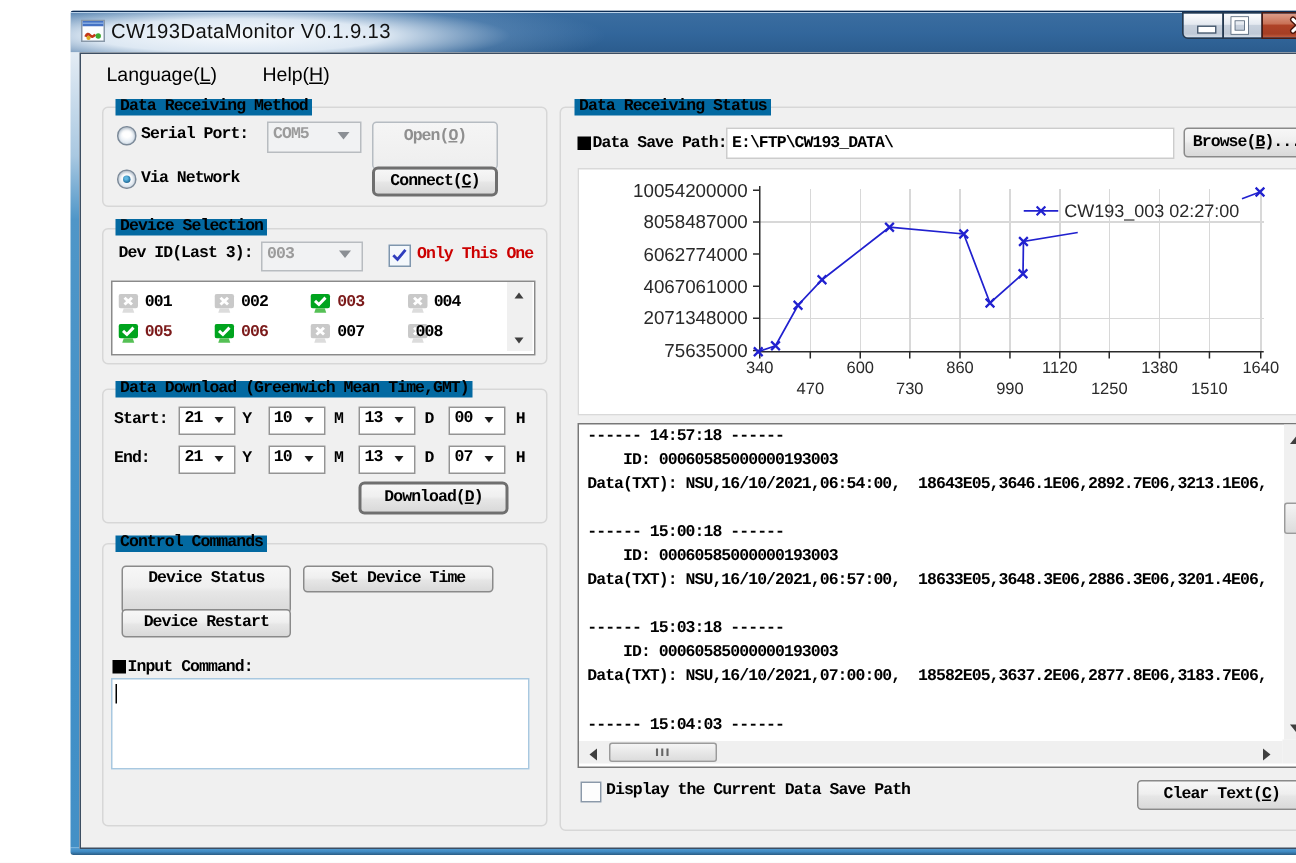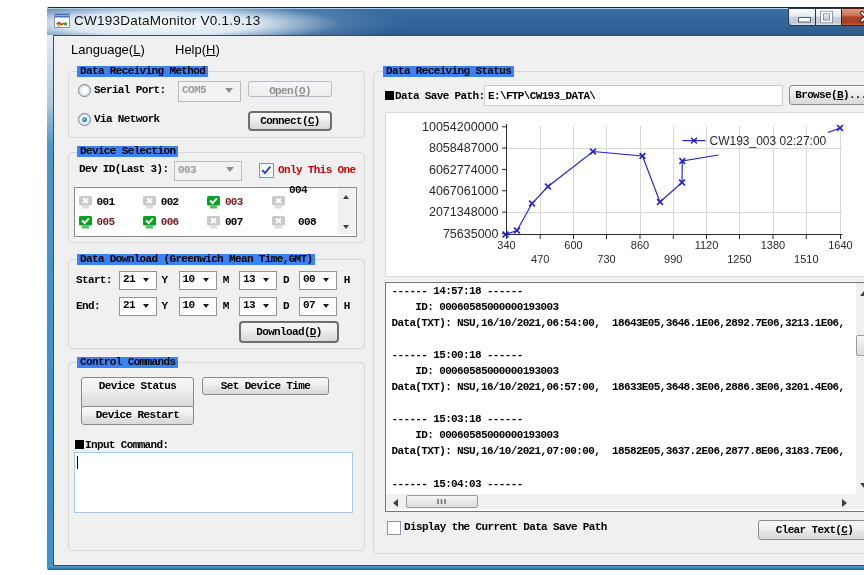--- a/index.html
+++ b/index.html
@@ -1,20 +1,20 @@
 <!DOCTYPE html>
 <html><head>
 <meta charset="utf-8">
 <style>
 html,body{margin:0;padding:0;background:#ffffff;}
 #page{position:relative;width:864px;height:575px;overflow:hidden;font-family:"Liberation Sans",sans-serif;margin-left:40px;}
 .abs{position:absolute;}
 .mono{font-family:"Liberation Mono",monospace;font-weight:bold;font-size:11px;letter-spacing:-0.64px;white-space:pre;color:#000;}
 .grp{position:absolute;border:1px solid #d7d7d7;border-radius:4px;}
-.glbl{position:absolute;background:#3b82f6;padding:0 3px;line-height:11px;}
+.glbl{position:absolute;background:#0369a1;padding:0 3px;line-height:11px;}
 .btn{position:absolute;border:1px solid #8a8a8a;border-radius:3px;background:linear-gradient(180deg,#f7f7f7 0%,#efefef 45%,#e6e6e6 55%,#d9d9d9 100%);text-align:center;color:#000;box-sizing:border-box;}
 .btnf{border:2px solid #6f6f6f;border-radius:4px;}
 .btnd{border:1px solid #b6bcc2;background:linear-gradient(180deg,#f5f5f5,#eeeeee);color:#8f8f8f;}
 .combo{position:absolute;background:#fff;border:1px solid #949494;}
 .combod{background:#f1f2f3;border:1px solid #b8bcc0;color:#9b9b9b;}
 .tri{position:absolute;width:0;height:0;border-left:3.5px solid transparent;border-right:3.5px solid transparent;border-top:4px solid #1a1a1a;}
 .trig{border-top-color:#8b8f94;}
 .radio{position:absolute;width:10.5px;height:10.5px;border-radius:50%;border:1px solid #7c8a99;background:radial-gradient(circle at 50% 35%,#ffffff 30%,#e6edf4 65%,#c6d3e0 100%);box-shadow:inset 0 1px 2px rgba(120,140,160,0.55);}
 .scr{position:absolute;width:9px;height:9px;background:#000;}
 caret{position:absolute;width:1px;height:13px;background:#000;}
@@ -59,21 +59,21 @@
 <div class="abs" style="left:31px;top:42px;font-size:13px;color:#000;">Language(<u>L</u>)</div>
 <div class="abs" style="left:135px;top:42px;font-size:13px;color:#000;">Help(<u>H</u>)</div>
 
 <div class="grp" style="left:28px;top:71px;width:295px;height:65px;"></div>
 <div class="glbl mono" style="left:37px;top:66px;">Data Receiving Method</div>
 <div class="radio" style="left:38px;top:84px;"></div>
 <div class="mono abs" style="left:54px;top:84px;">Serial Port:</div>
 <div class="combo combod abs" style="left:138px;top:81px;width:61px;height:19px;"></div>
 <div class="mono abs" style="left:142px;top:84px;color:#9b9b9b;">COM5</div>
 <div class="tri trig" style="left:185px;top:88px;border-left-width:4.5px;border-right-width:4.5px;border-top-width:5.5px;"></div>
-<div class="btn btnd mono" style="left:208px;top:81px;width:84px;height:16px;line-height:18px;">Open(<u>O</u>)</div>
+<div class="btn btnd mono" style="left:208px;top:81px;width:84px;height:32px;line-height:18px;">Open(<u>O</u>)</div>
 <div class="radio" style="left:38px;top:113px;"></div>
 <div class="abs" style="left:41.8px;top:116.8px;width:5px;height:5px;border-radius:50%;background:radial-gradient(circle at 42% 38%,#5fb8e2 20%,#2c7cab 60%,#14425f 100%);"></div>
 <div class="mono abs" style="left:54px;top:113px;text-align:center;">Via Network</div>
 <div class="btn btnf mono" style="left:208px;top:111px;width:84px;height:20px;line-height:16px;">Connect(<u>C</u>)</div>
 
 <div class="grp" style="left:28px;top:152px;width:295px;height:89px;"></div>
 <div class="glbl mono" style="left:37px;top:146px;">Device Selection</div>
 <div class="mono abs" style="left:39px;top:163px;">Dev ID(Last 3):</div>
 <div class="combo combod abs" style="left:134px;top:161px;width:66px;height:18px;"></div>
 <div class="mono abs" style="left:138px;top:164px;color:#9b9b9b;">003</div>
@@ -292,21 +292,21 @@
       <rect x="0" y="0" width="13" height="9.5" rx="1.5" fill="#00a41e"></rect>
       <path d="M3 4.6 L5.6 7 L10 2.4" stroke="#fff" stroke-width="2" fill="none"></path>
       <path d="M3.5 9.5 h6 l1 3 h-8 z" fill="#55c055"></path>
     </svg>
 <div class="mono abs" style="left:184.9px;top:196.0px;color:#7b1a1a;">003</div>
 <svg class="abs" style="left:231.60000000000002px;top:195.5px" width="14" height="13">
       <rect x="0" y="0" width="13" height="9.5" rx="1.5" fill="#c9c9c9"></rect>
       <path d="M4 2.5 L9 7 M9 2.5 L4 7" stroke="#fff" stroke-width="2"></path>
       <path d="M3.5 9.5 h6 l1 3 h-8 z" fill="#dcdcdc"></path>
     </svg>
-<div class="mono abs" style="left:249.10000000000002px;top:184px;color:#000;">004</div>
+<div class="mono abs" style="left:249.10000000000002px;top:196.0px;color:#000;">004</div>
 <svg class="abs" style="left:39.0px;top:215.5px" width="14" height="13">
       <rect x="0" y="0" width="13" height="9.5" rx="1.5" fill="#00a41e"></rect>
       <path d="M3 4.6 L5.6 7 L10 2.4" stroke="#fff" stroke-width="2" fill="none"></path>
       <path d="M3.5 9.5 h6 l1 3 h-8 z" fill="#55c055"></path>
     </svg>
 <div class="mono abs" style="left:56.5px;top:216.0px;color:#7b1a1a;">005</div>
 <svg class="abs" style="left:103.2px;top:215.5px" width="14" height="13">
       <rect x="0" y="0" width="13" height="9.5" rx="1.5" fill="#00a41e"></rect>
       <path d="M3 4.6 L5.6 7 L10 2.4" stroke="#fff" stroke-width="2" fill="none"></path>
       <path d="M3.5 9.5 h6 l1 3 h-8 z" fill="#55c055"></path>
@@ -316,14 +316,14 @@
       <rect x="0" y="0" width="13" height="9.5" rx="1.5" fill="#c9c9c9"></rect>
       <path d="M4 2.5 L9 7 M9 2.5 L4 7" stroke="#fff" stroke-width="2"></path>
       <path d="M3.5 9.5 h6 l1 3 h-8 z" fill="#dcdcdc"></path>
     </svg>
 <div class="mono abs" style="left:184.9px;top:216.0px;color:#000;">007</div>
 <svg class="abs" style="left:231.60000000000002px;top:215.5px" width="14" height="13">
       <rect x="0" y="0" width="13" height="9.5" rx="1.5" fill="#c9c9c9"></rect>
       <path d="M4 2.5 L9 7 M9 2.5 L4 7" stroke="#fff" stroke-width="2"></path>
       <path d="M3.5 9.5 h6 l1 3 h-8 z" fill="#dcdcdc"></path>
     </svg>
-<div class="mono abs" style="left:258px;top:216.0px;color:#000;">008</div>
+<div class="mono abs" style="left:237px;top:216.0px;color:#000;">008</div>
 </div>
 
 </body></html>

